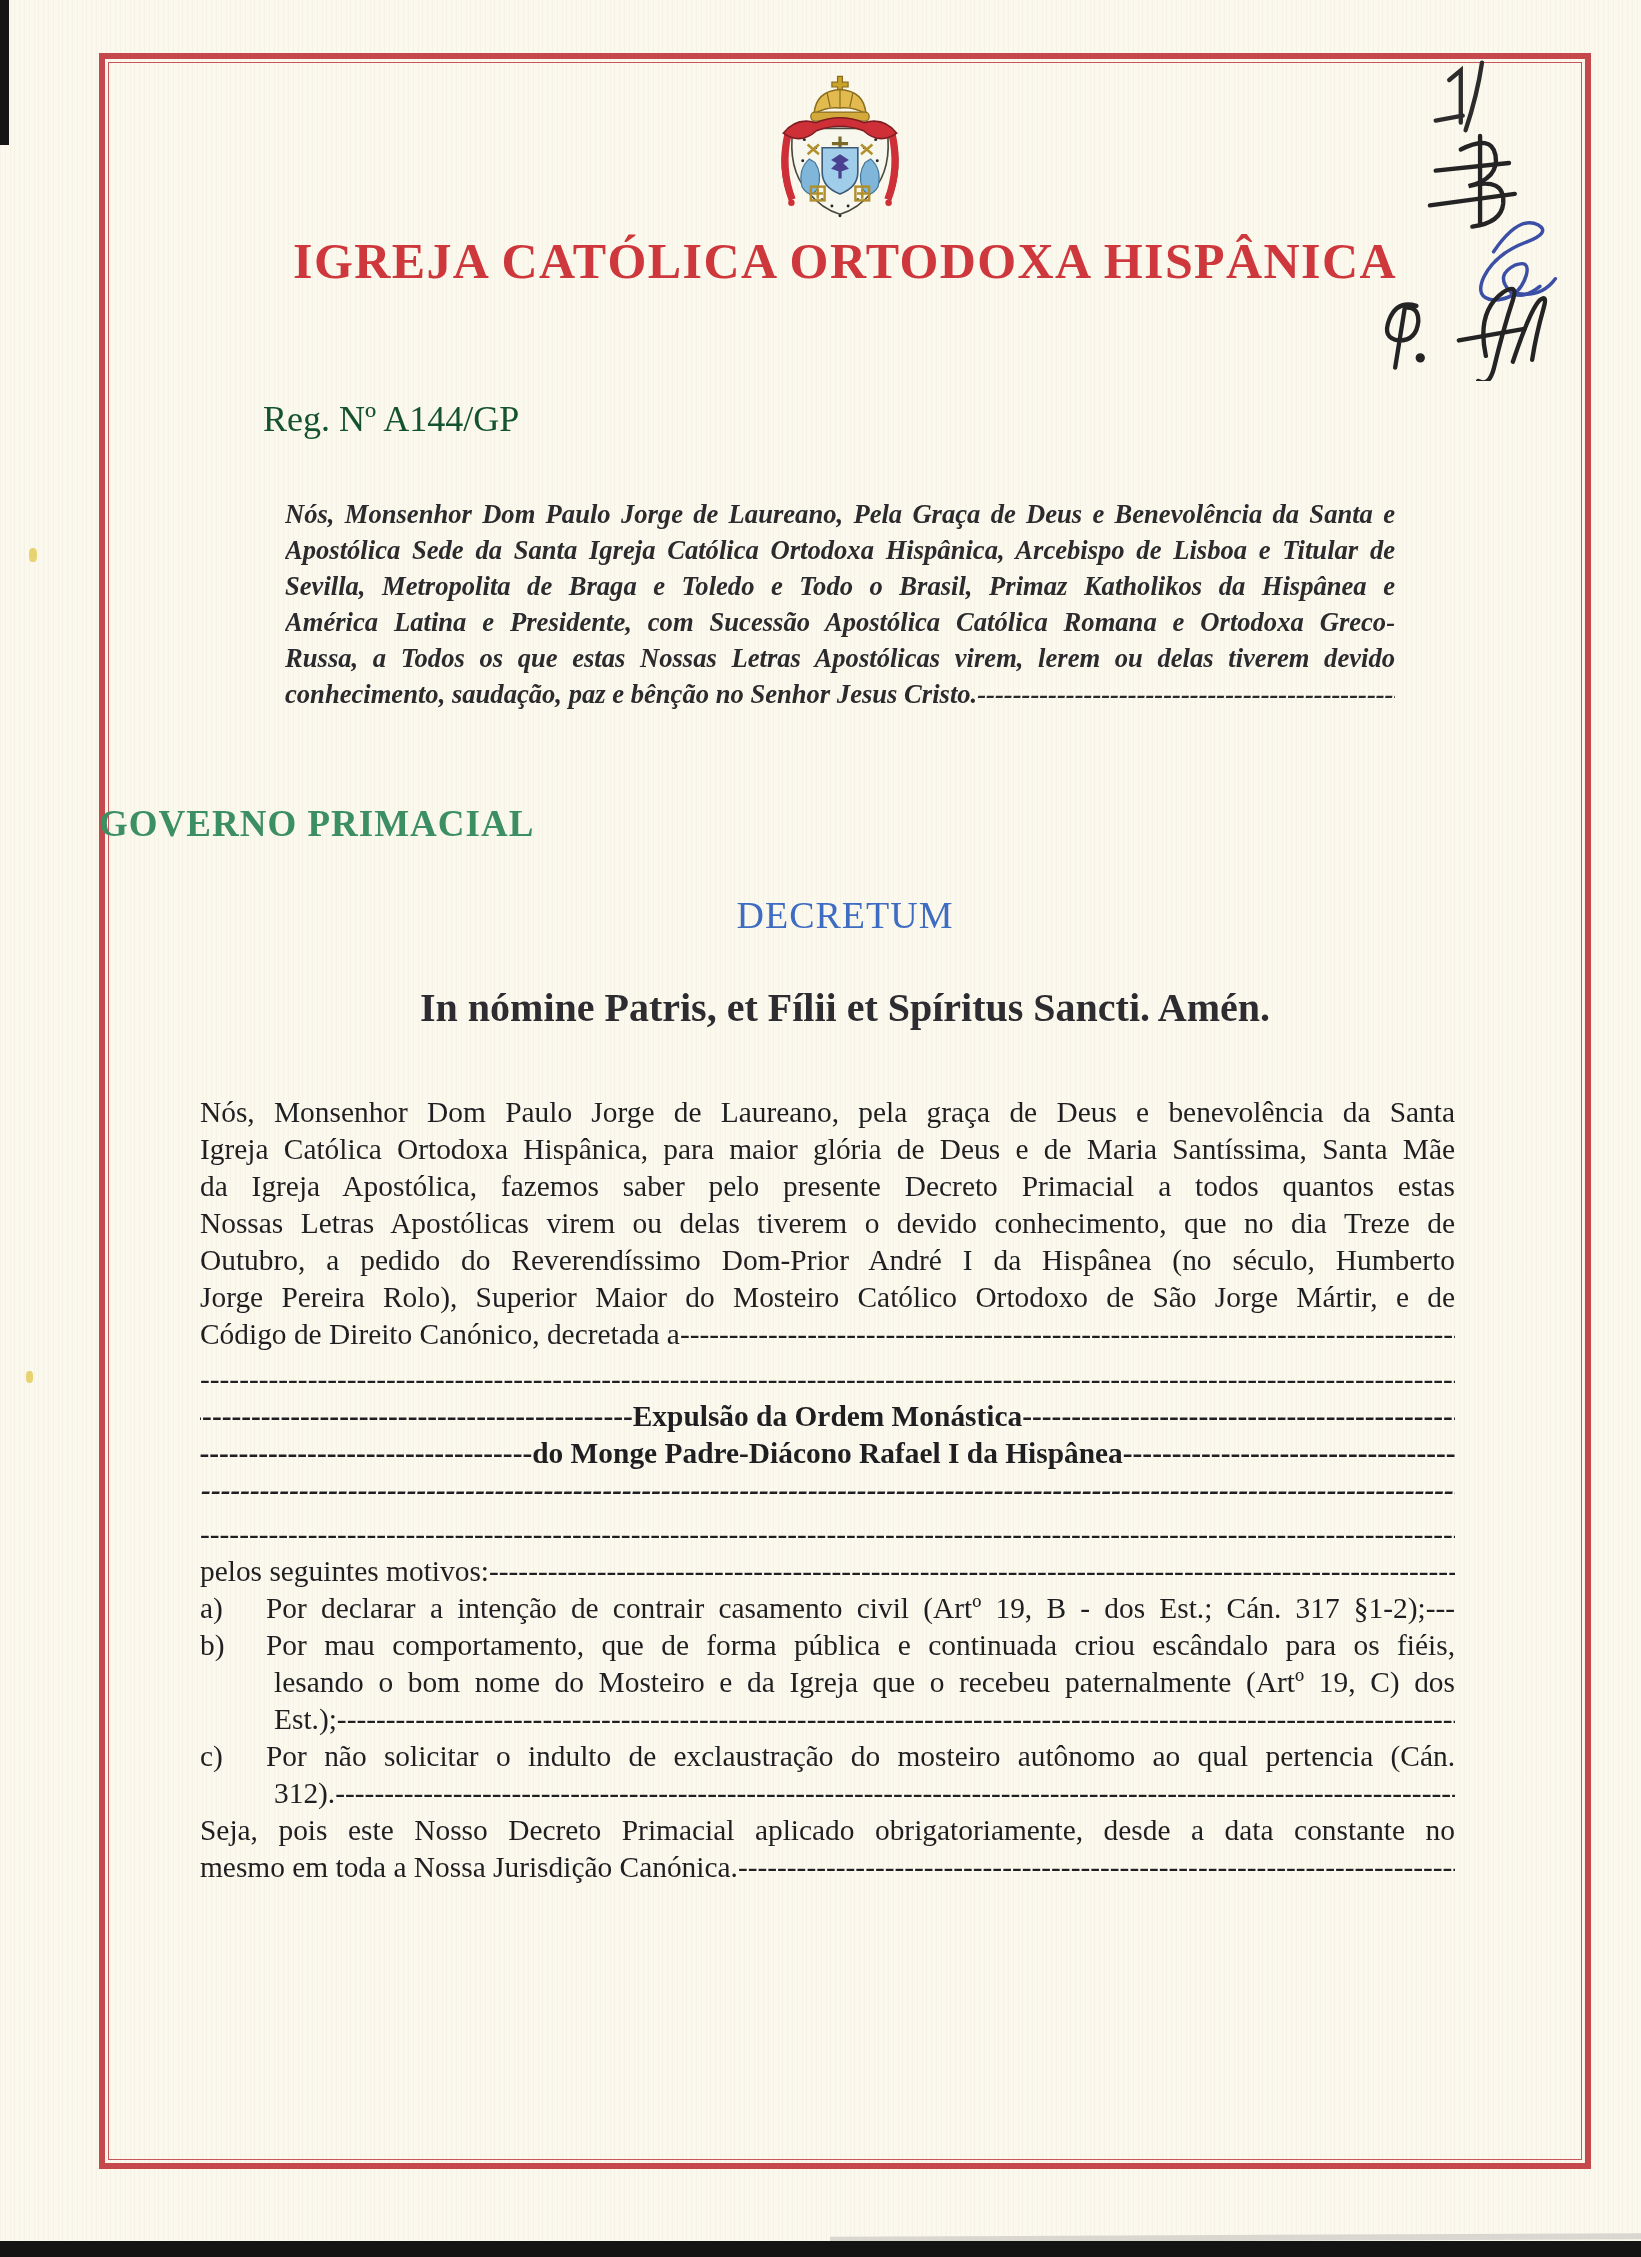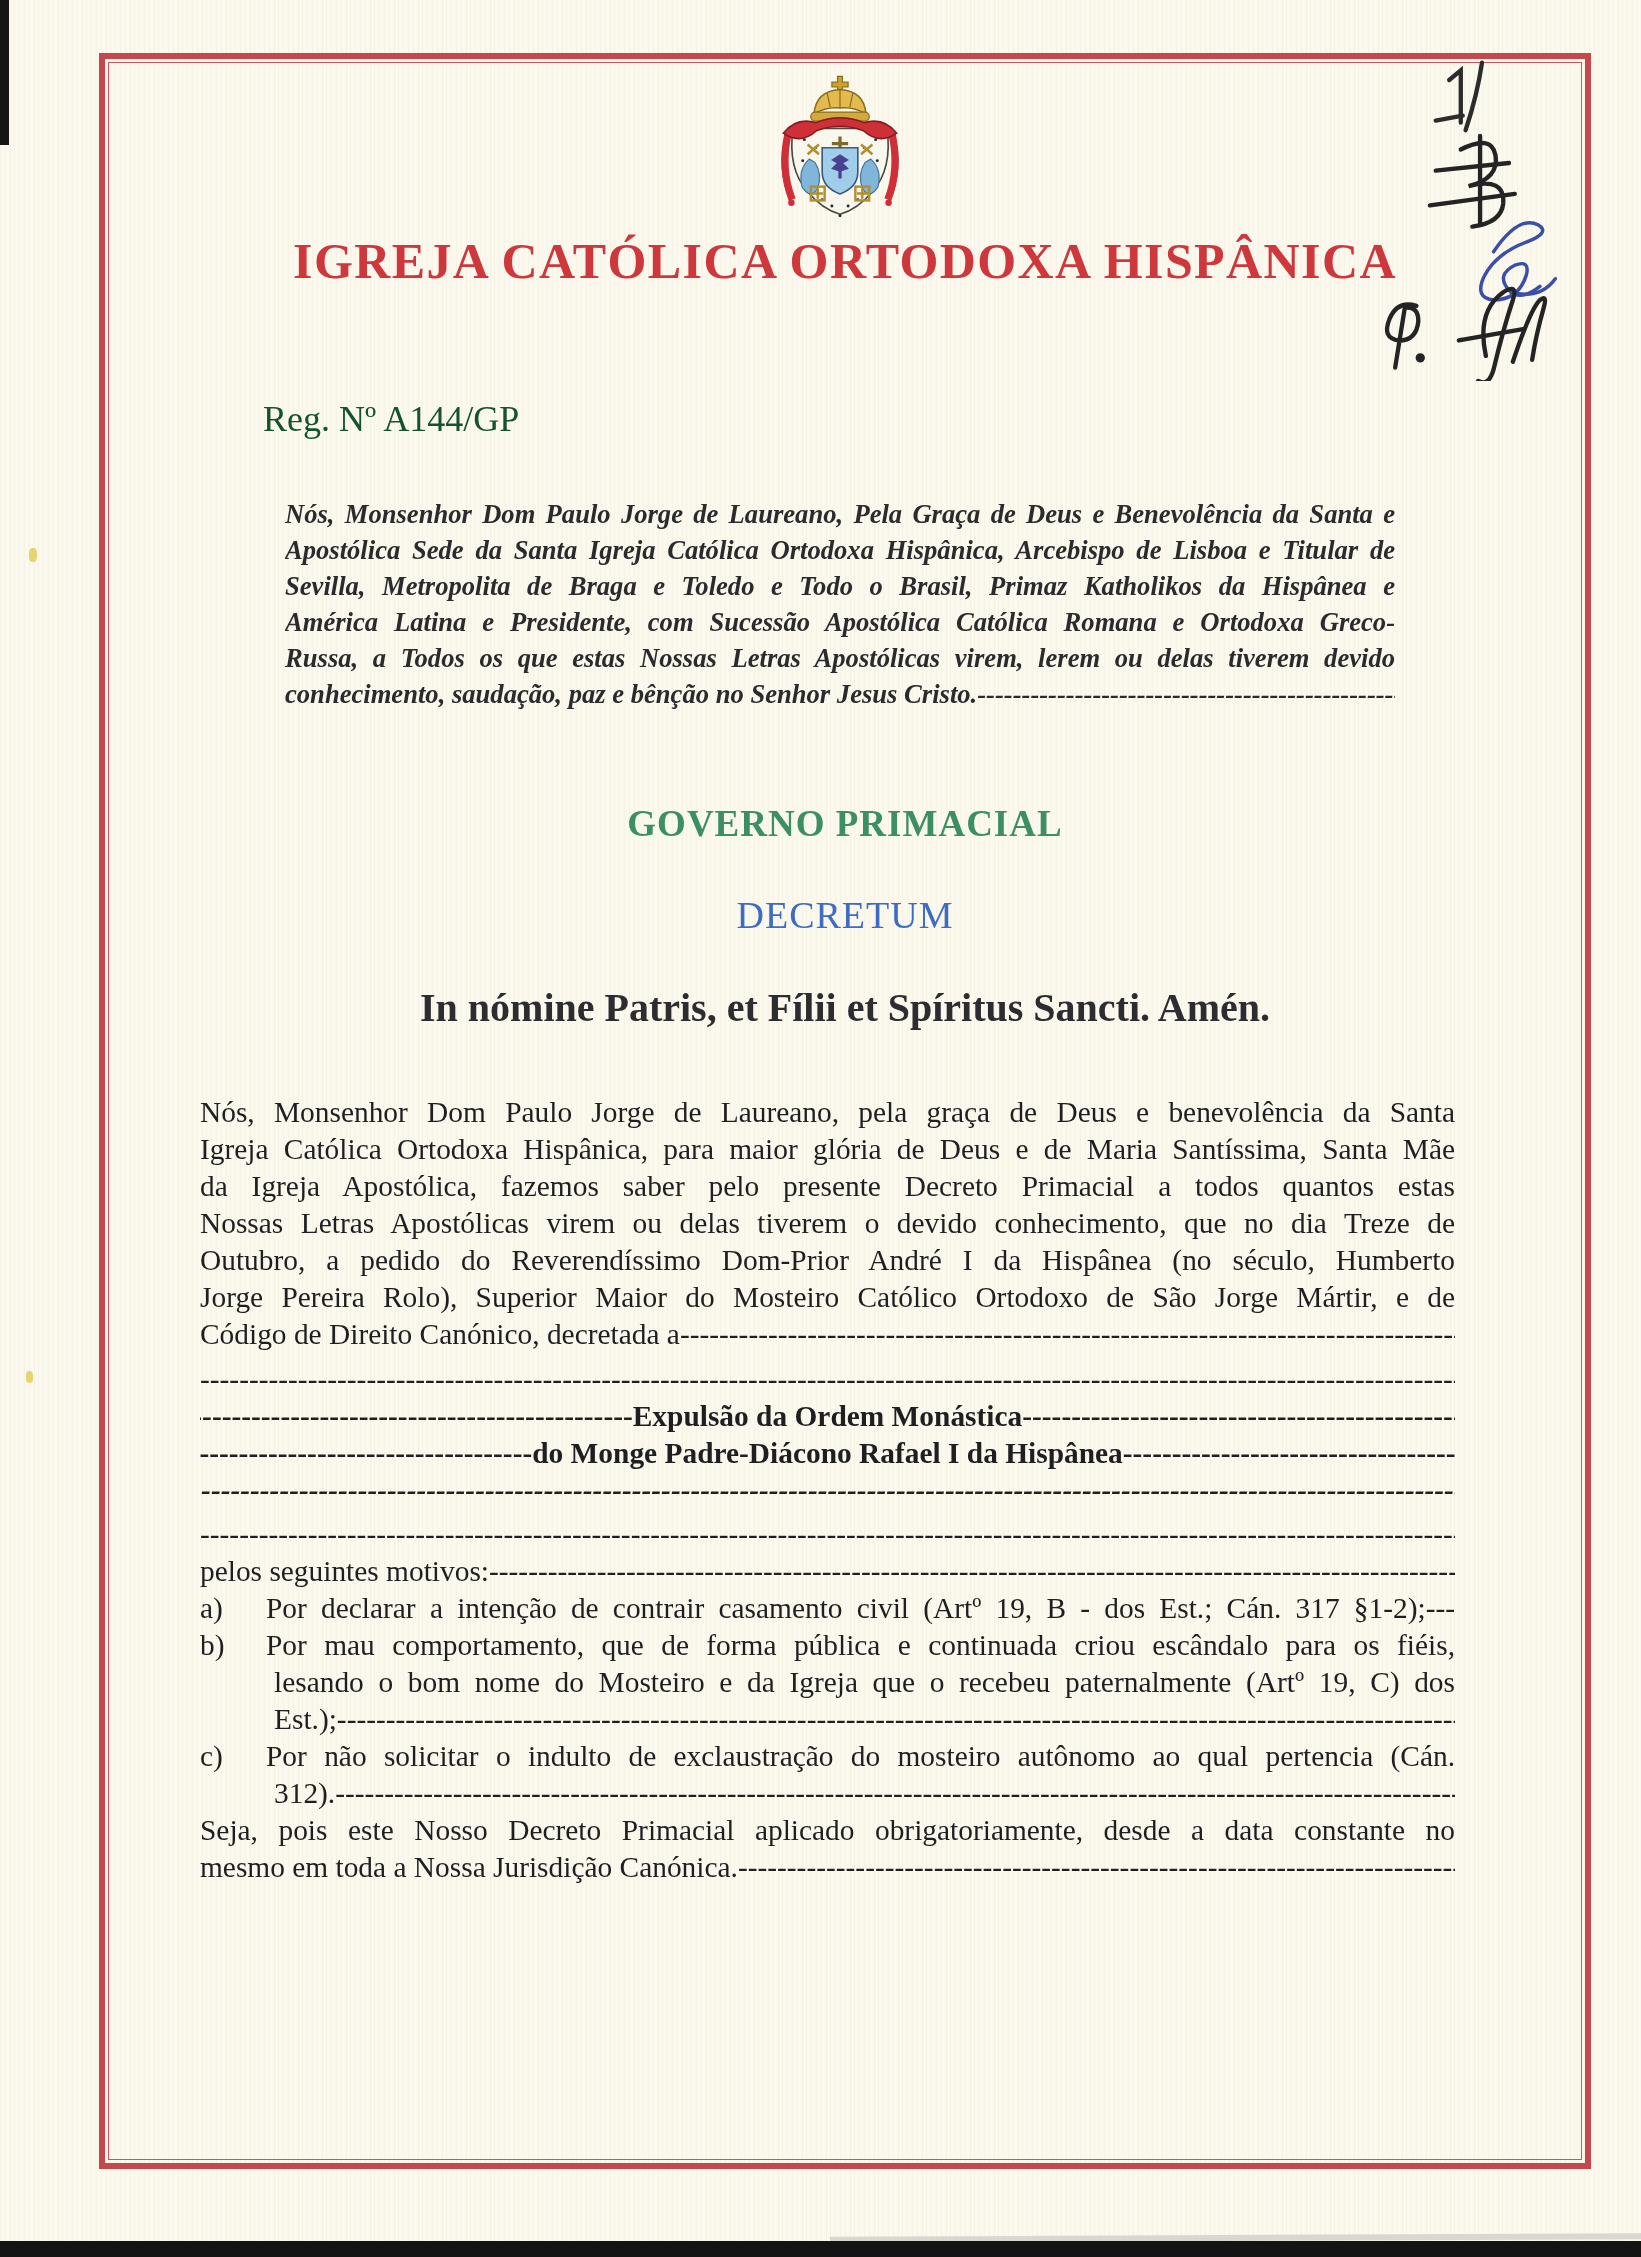--- a/index.html
+++ b/index.html
@@ -31,21 +31,21 @@
   .handwriting{position:absolute;left:1366px;top:53px;width:232px;height:328px;}
   .reg-number{position:absolute;left:263px;top:384px;font-size:36px;color:#14532d;margin-top:14px;}
   .preamble{
     position:absolute;left:285px;top:496px;width:1110px;
     font-style:italic;font-weight:600;font-size:26.6px;color:#2b2b2e;
   }
   .preamble .pline{height:36px;line-height:36px;text-align:justify;overflow:hidden;}
   .preamble .pline::after{content:"";display:inline-block;width:100%;}
   .preamble .pline-dash{height:36px;line-height:36px;white-space:nowrap;overflow:hidden;}
   .h-green{
-    position:absolute;left:99px;top:802px;width:1492px;text-align:center;
+    position:absolute;left:99px;top:802px;width:1492px;text-align:left;
     font-size:37px;font-weight:bold;color:#3c8f63;letter-spacing:1px;
   }
   .h-blue{
     position:absolute;left:99px;top:893px;width:1492px;text-align:center;
     font-size:38px;font-weight:normal;color:#3e6cc3;letter-spacing:1px;
   }
   .h-invocation{
     position:absolute;left:99px;top:984px;width:1492px;text-align:center;
     font-size:40px;font-weight:bold;color:#2d2d31;
   }

